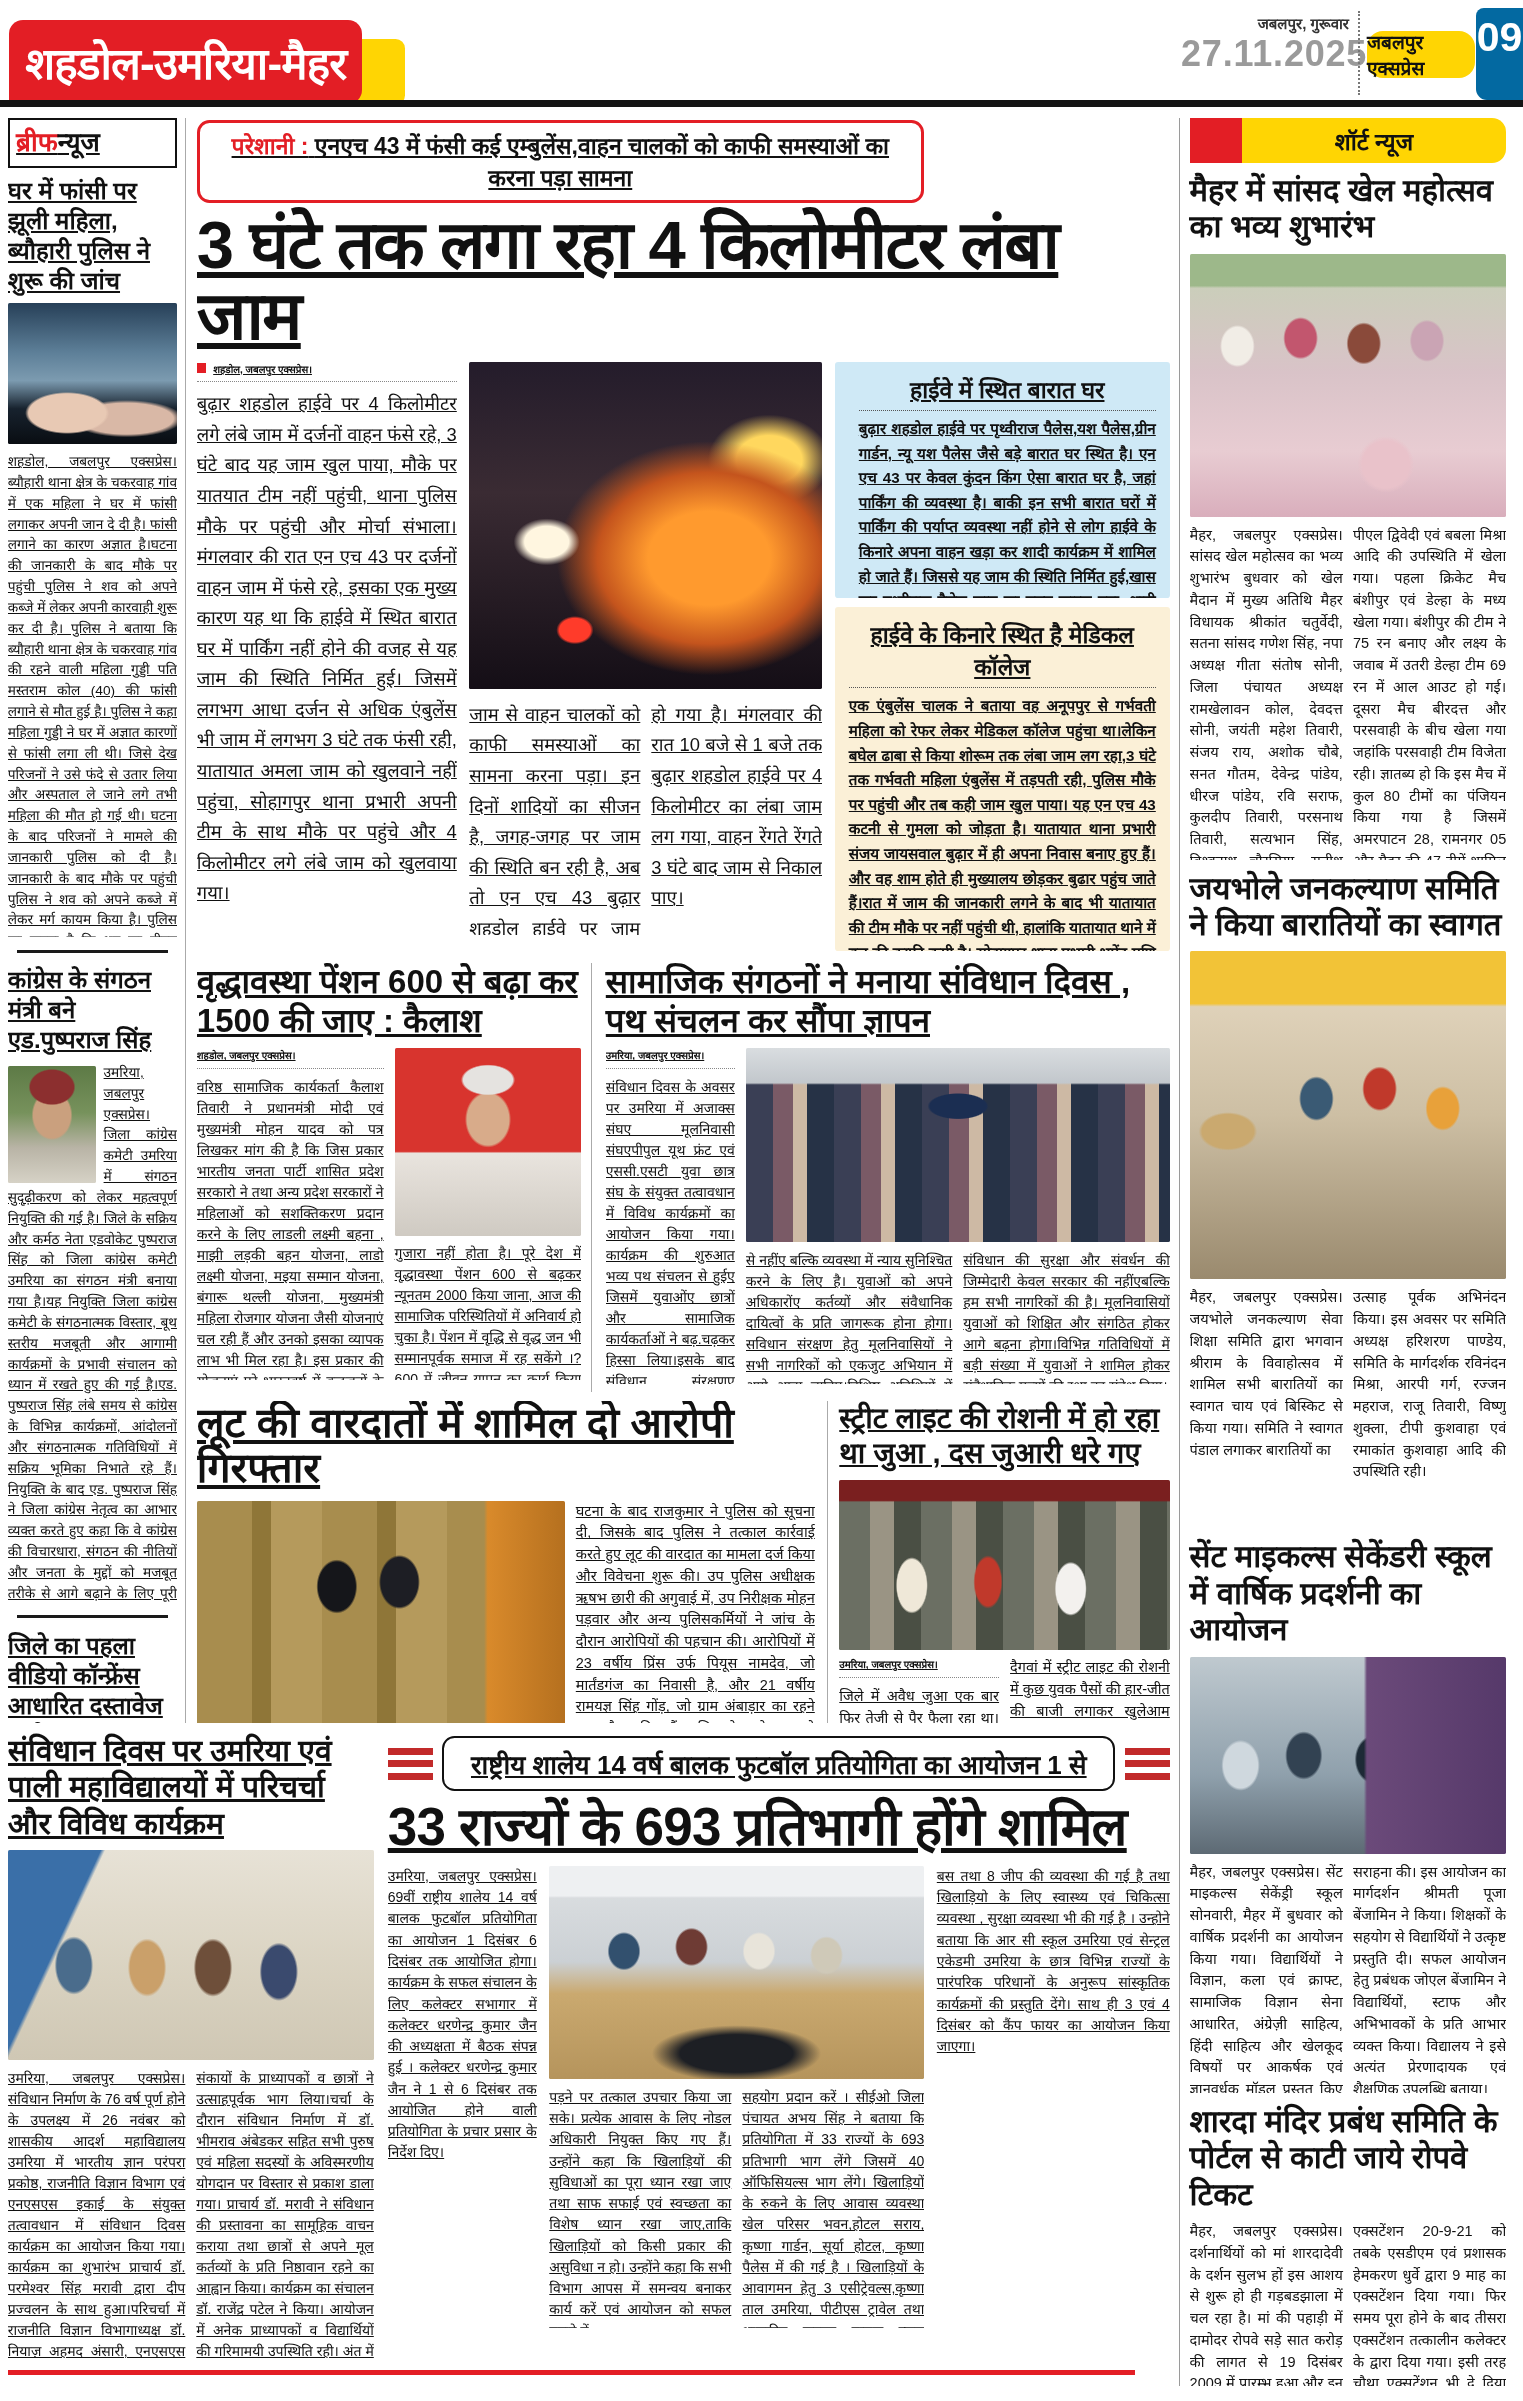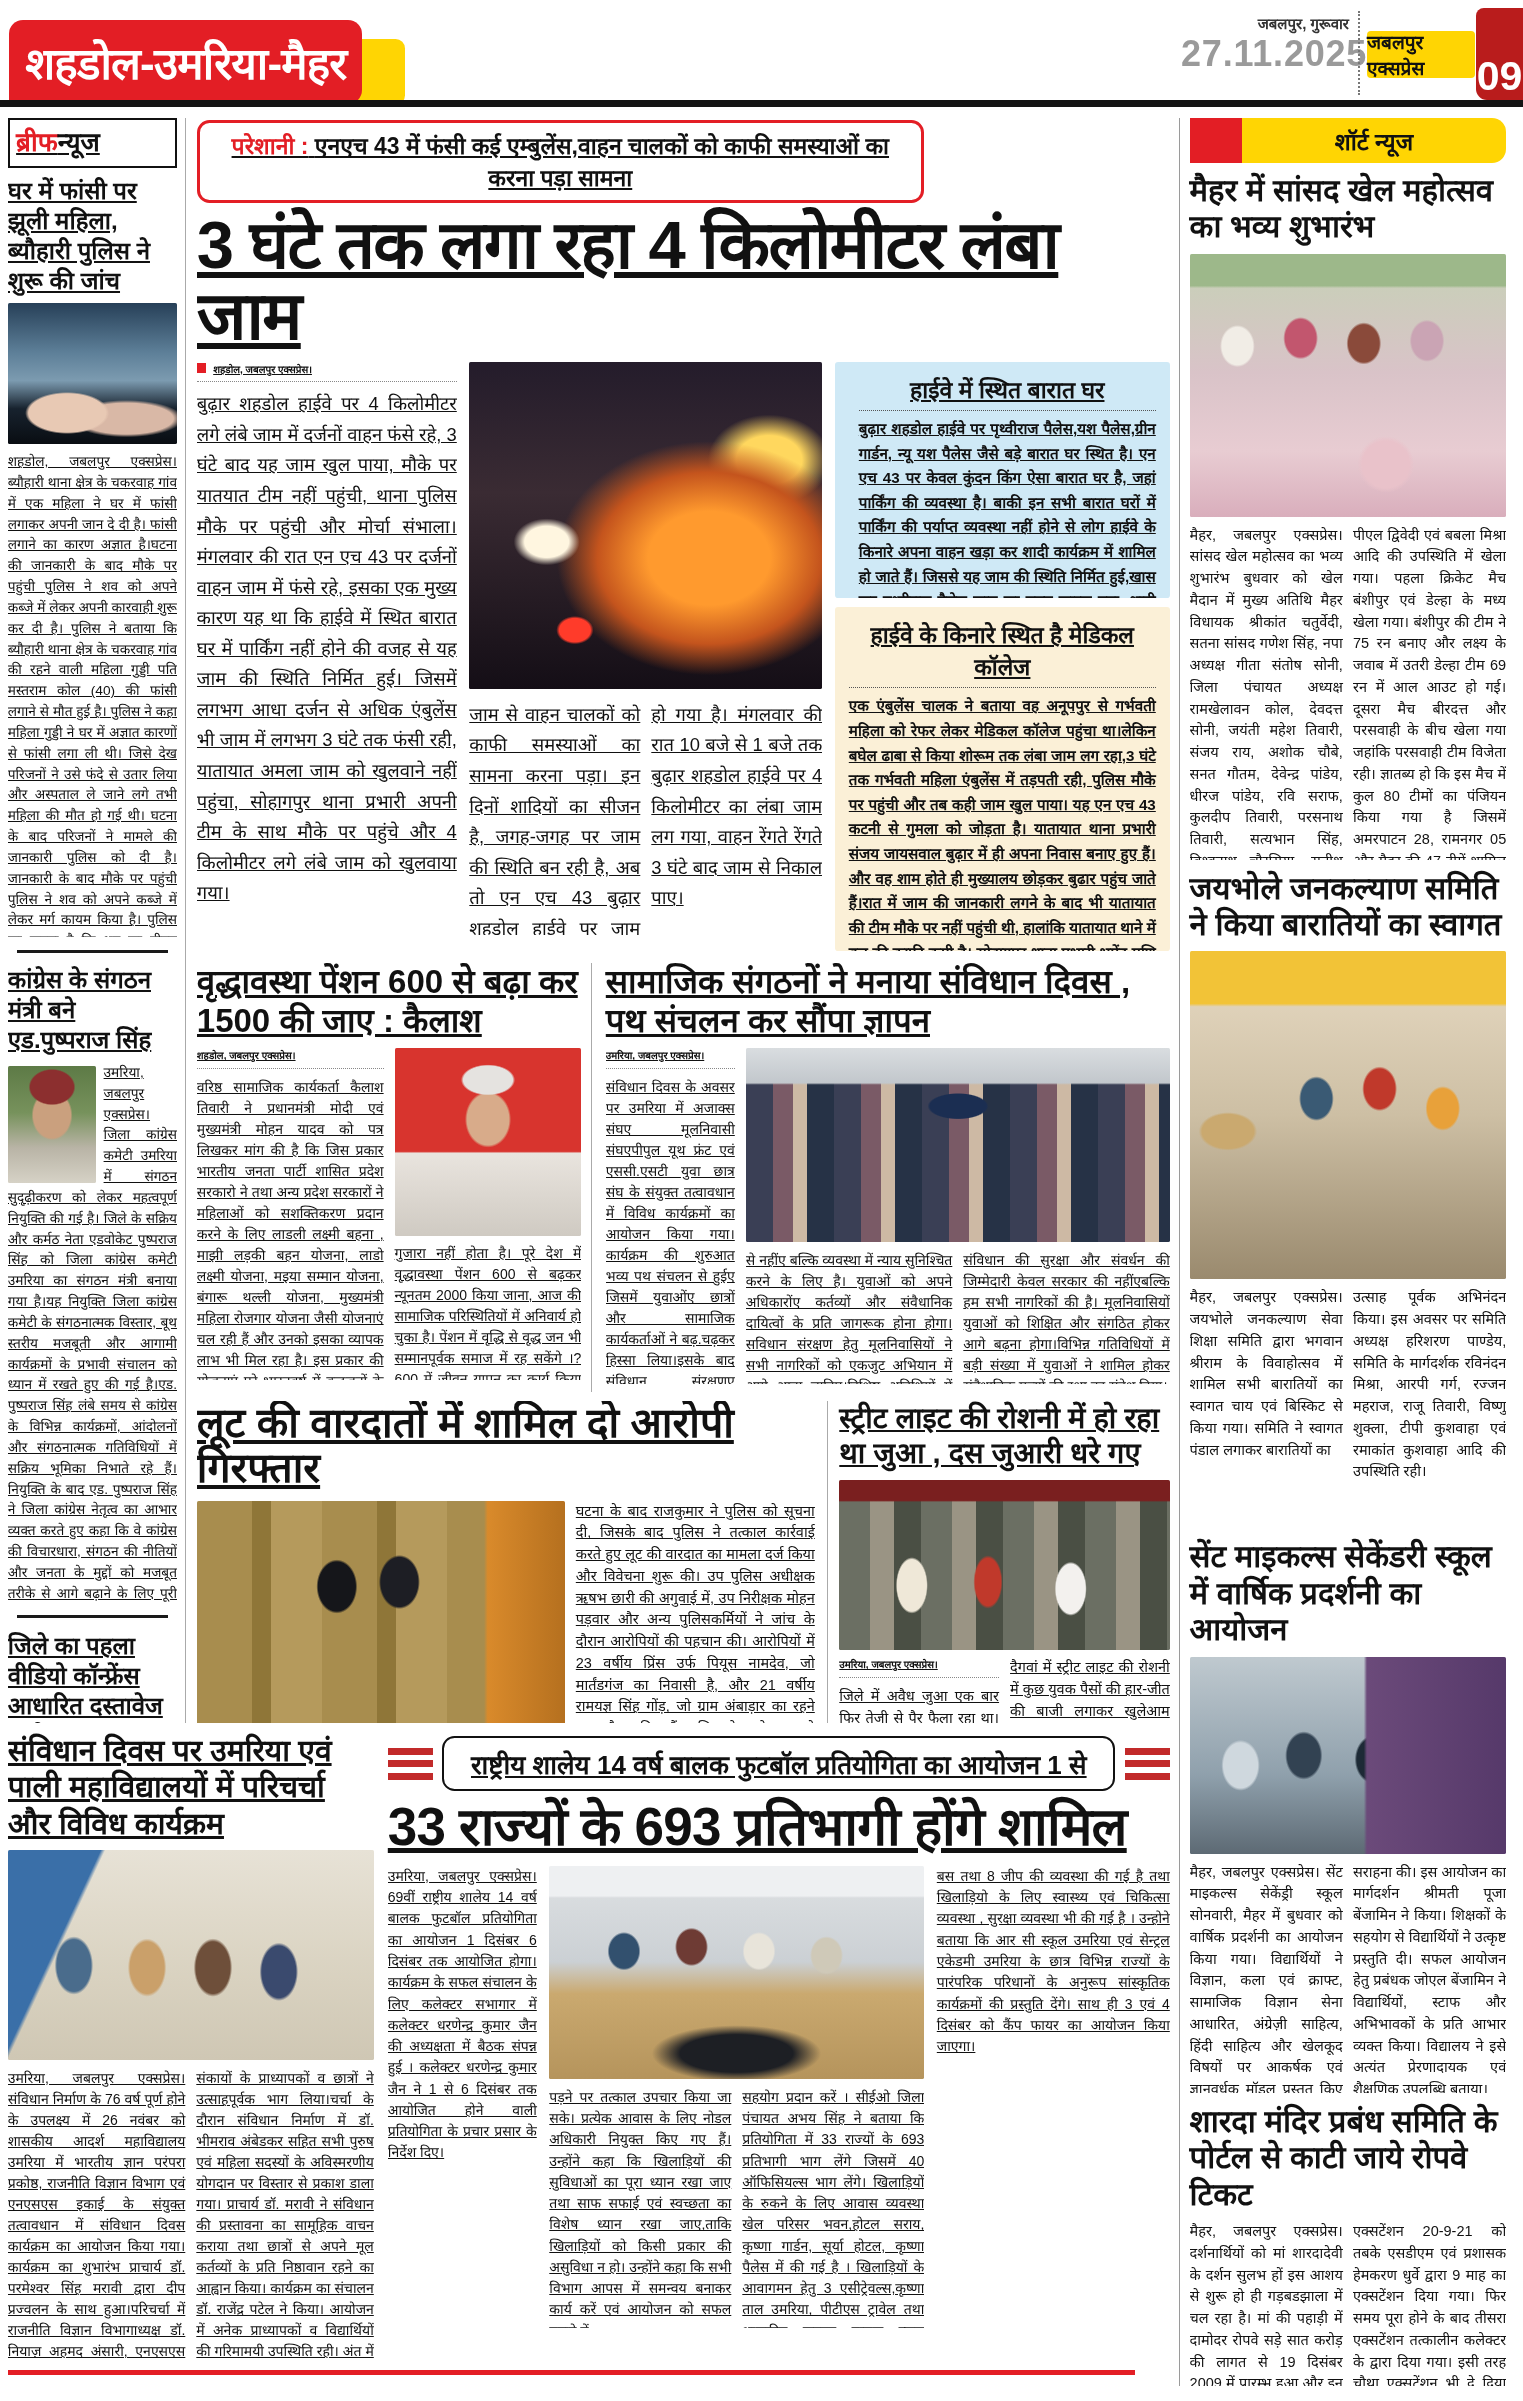--- a/index.html
+++ b/index.html
@@ -9,23 +9,23 @@
 
   
   .hdr { position:relative; height:109px; }
   .mast-yellow { position:absolute; left:350px; top:39px; width:55px; height:66px; background:#ffd503; border-radius:9.4px; }
   .mast-red { position:absolute; left:9.4px; top:20.3px; width:353px; height:84px; background:#e31e25; border-radius:14px 14px 14px 3.1px; display:flex; align-items:center; justify-content:center; }
   .mast-red span { color:#fff; font-size:44px; font-weight:800; letter-spacing:-0.8px; }
   .dateblk { position:absolute; left:1181px; top:12.5px; width:168px; text-align:right; }
   .dateblk .day { font-size:15px; font-weight:700; color:#333; }
   .dateblk .date { font-size:36px; font-weight:800; color:#9a9a9a; letter-spacing:0.8px; }
   .dotsep { position:absolute; left:1358px; top:11px; height:84px; border-left:2.3px dotted #777; }
-  .paperbox { position:absolute; left:1367px; top:31px; width:108px; height:47px; background:#ffd503; border-radius:4px; display:flex; align-items:center; justify-content:center; }
+  .paperbox { position:absolute; left:1367px; top:31px; width:108px; height:47px; background:#ffd503; border-radius:16px; display:flex; align-items:center; justify-content:center; }
   .paperbox span { font-size:19px; font-weight:800; color:#111; }
-  .pagebox { position:absolute; left:1476px; top:7.8px; width:47px; height:92px; background:#b91c1c; border-radius:7.8px 0 0 11px; display:flex; justify-content:center;align-items:flex-end; }
+  .pagebox { position:absolute; left:1476px; top:7.8px; width:47px; height:92px; background:#0369a1; border-radius:7.8px 0 0 11px; display:flex; justify-content:center; }
   .pagebox span { color:#fff; font-size:41px; font-weight:800; margin-top:6.3px; }
   .hdr-rule { position:absolute; left:0; top:100px; width:100%; height:7px; background:#141414; }
 
   
   .main { display:flex; gap:9.4px; padding:0 7.8px; margin-top:9.4px; }
   .left-main { width:1162px; display:flex; flex-direction:column;text-decoration:underline; }
   .top-row { display:flex; gap:11px; height:1605px; }
   .right-col { width:327px; border-left:1.6px solid #9a9a9a; padding-left:9.4px; height:2268px; overflow:hidden; }
 
   

